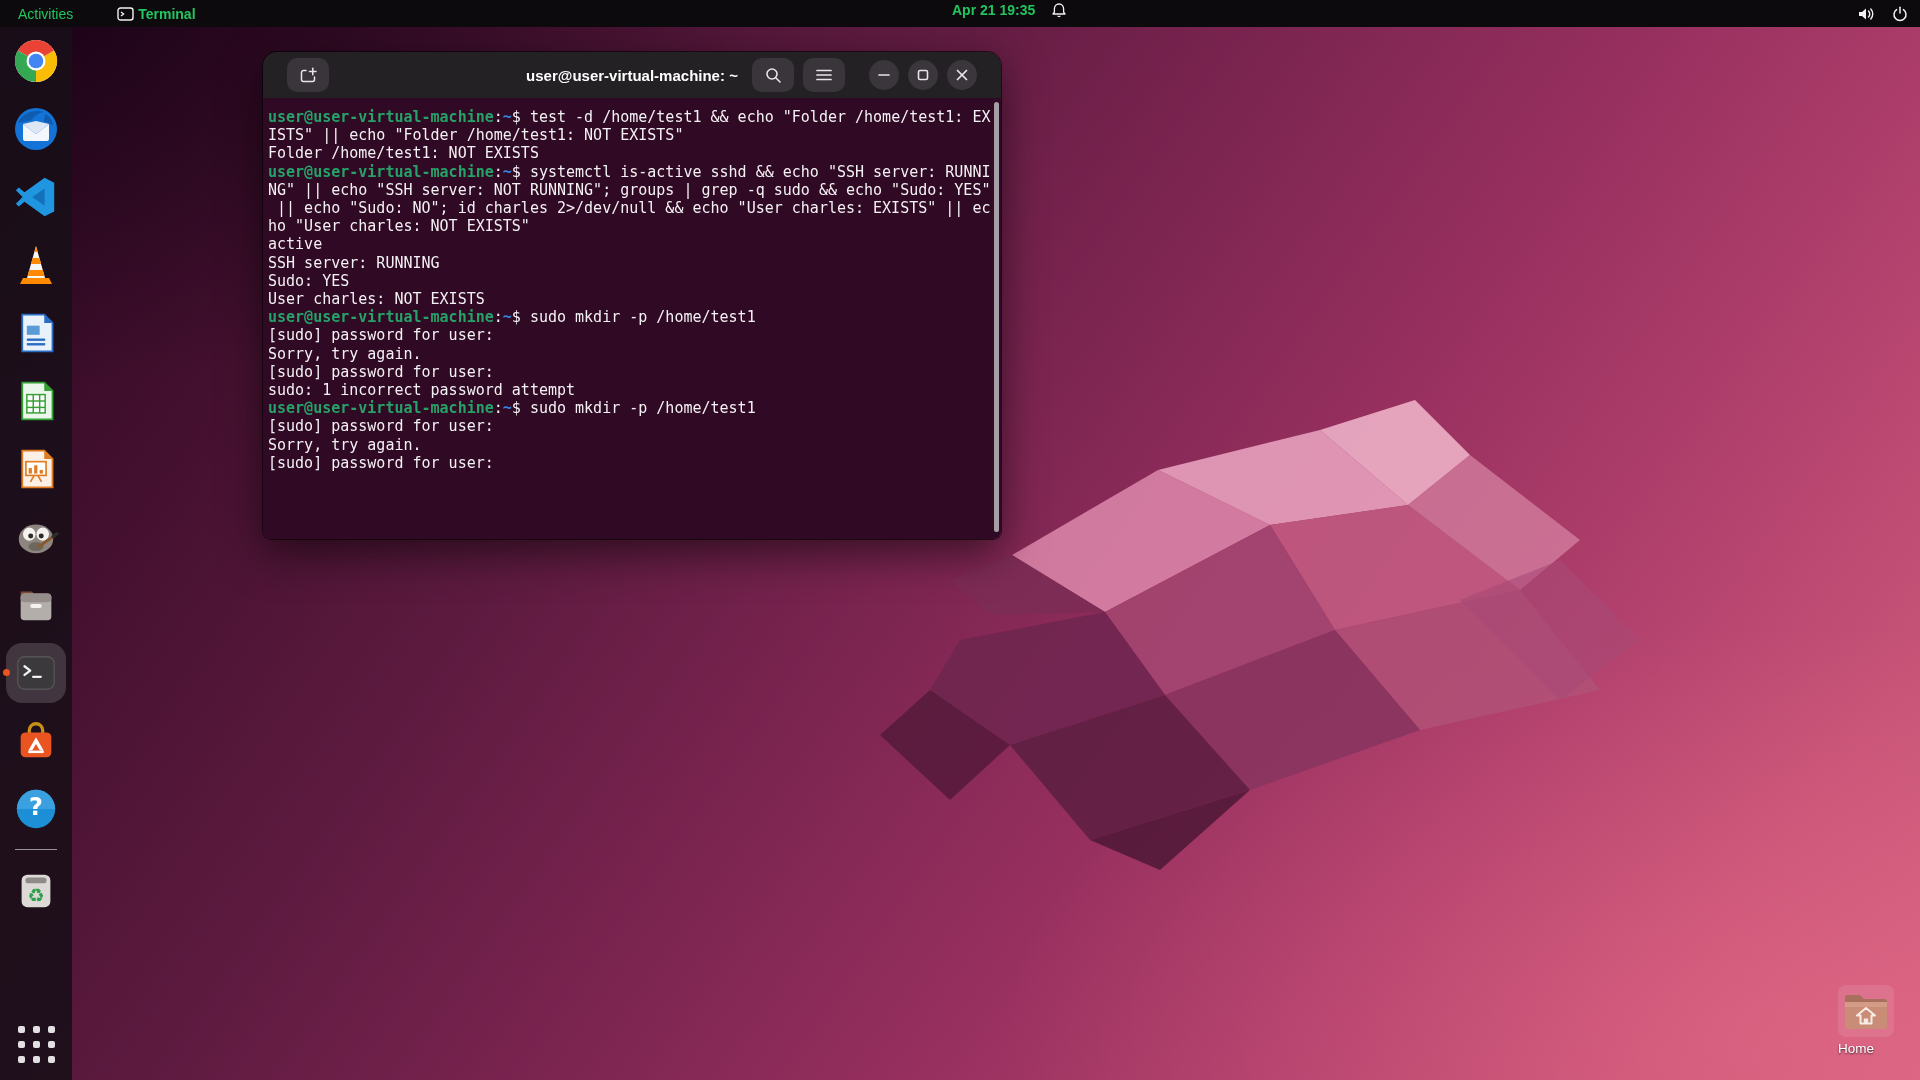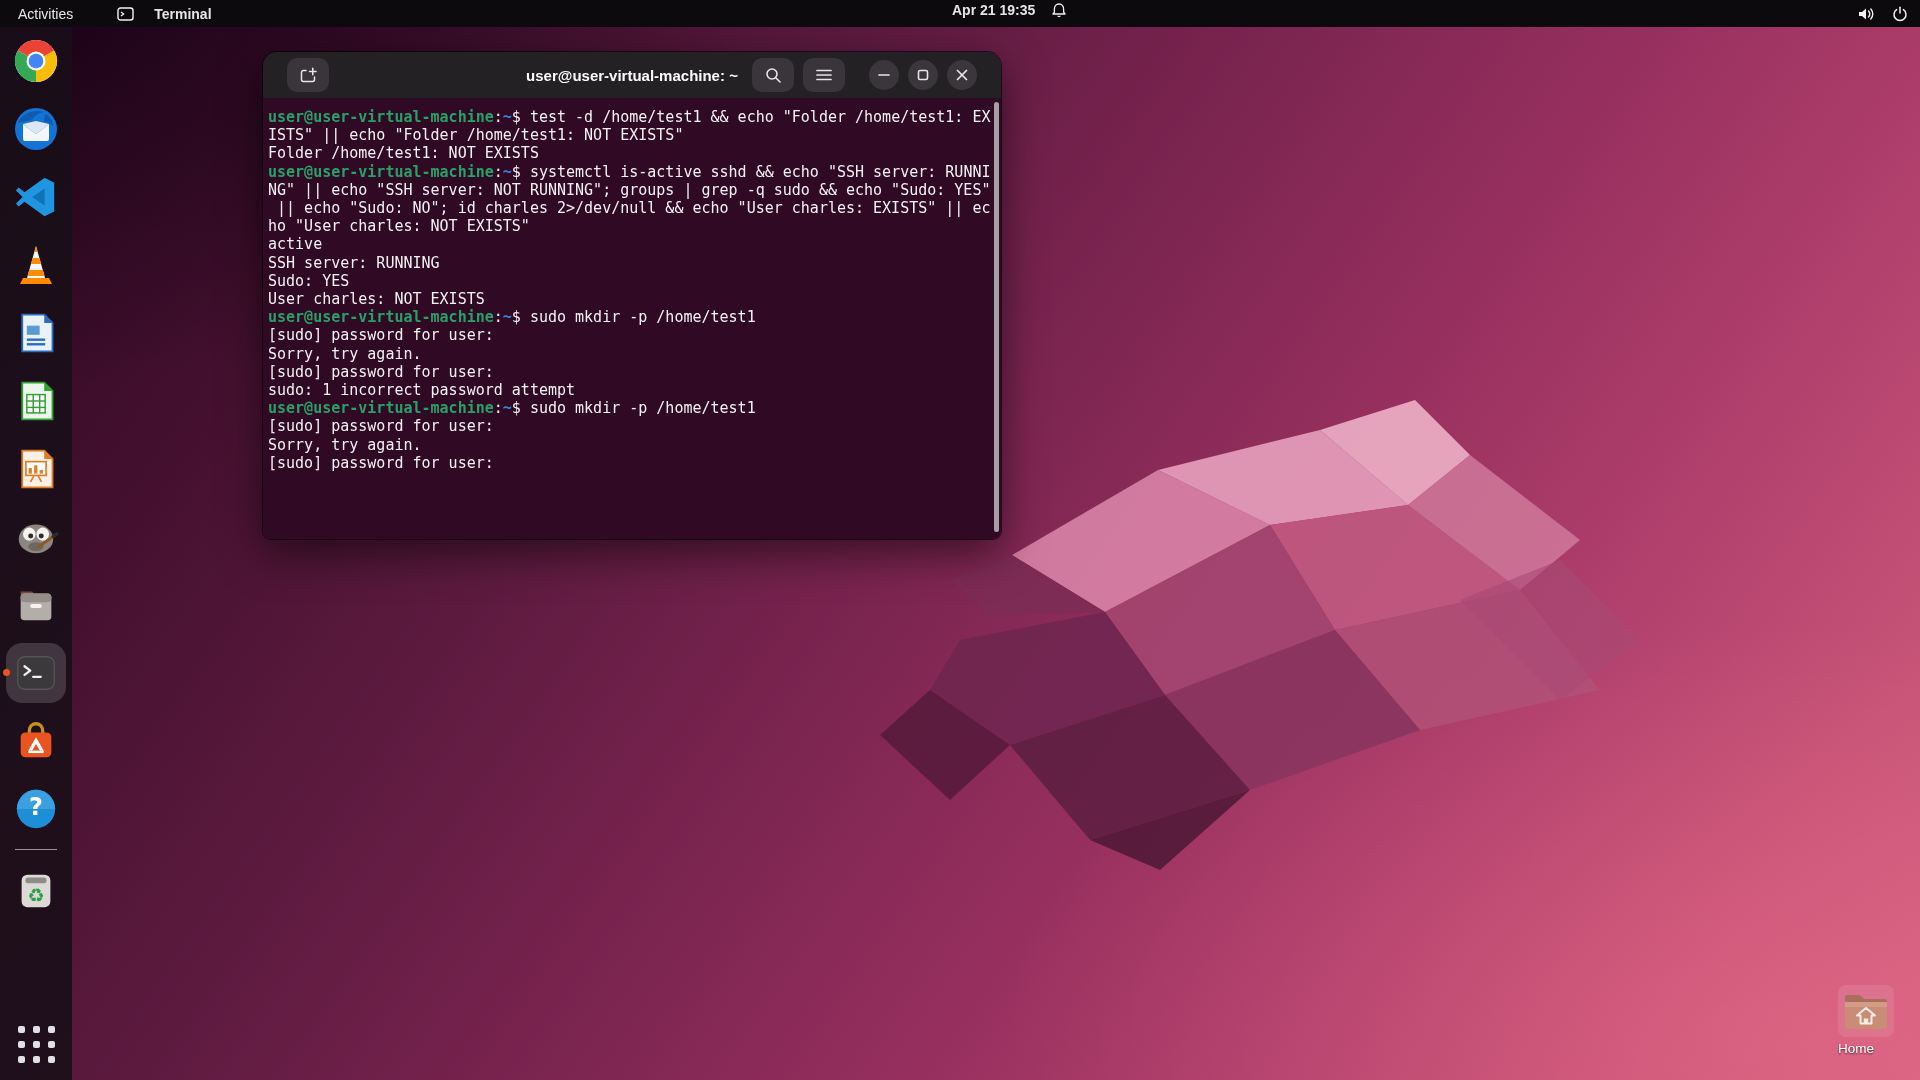--- a/index.html
+++ b/index.html
@@ -15,24 +15,24 @@
         transparent 0deg 7deg, rgba(255,175,200,0.08) 7deg 11deg,
         transparent 11deg 19deg, rgba(255,175,200,0.06) 19deg 23deg,
         transparent 23deg 31deg, rgba(20,0,15,0.08) 31deg 36deg, transparent 36deg),
       linear-gradient(125deg, #2a0620 0%, #44102f 18%, #5c1a3f 33%,
         #7a2450 48%, #98305f 63%, #b2416d 77%, #c65377 89%, #d05f7e 100%);
   }
   .jelly { position:absolute; inset:0; }
 
   
   .topbar { position:absolute; left:0; top:0; width:1920px; height:27px;
-    background:#0d0a0e; color:#e5e5e5; font-size:14px; z-index:30; }
+    background:#0d0a0e; color:#22c55e; font-size:14px; z-index:30; }
   .tb-left { position:absolute; left:0; top:0; height:27px; display:flex; align-items:center; }
   .tb-activities { padding:0 18px; height:27px; display:flex; align-items:center; }
-  .tb-app { display:flex; align-items:center; gap:20px; margin-left:26px; font-weight:bold; }
+  .tb-app { display:flex; align-items:center; gap:4px; margin-left:26px; font-weight:bold; }
   .tb-clockwrap { position:absolute; left:952px; top:0; height:20px; display:flex; align-items:center; gap:16px; font-weight:bold; }
   .tb-right { position:absolute; right:12px; top:0; height:27px; display:flex; align-items:center; gap:16px; }
 
   
   .dock { position:absolute; left:0; top:27px; width:72px; height:1053px;
     background:rgba(24,15,24,0.88); z-index:20; display:flex; flex-direction:column; align-items:center; }
   .dock-item { width:72px; height:68px; display:flex; align-items:center; justify-content:center; position:relative; }
   .dock-active-bg { position:absolute; left:6px; top:4px; width:60px; height:60px;
     border-radius:16px; background:rgba(255,255,255,0.16); }
   .dock-dot { position:absolute; left:3px; top:30px; width:7px; height:7px; border-radius:50%; background:#e95420; }

